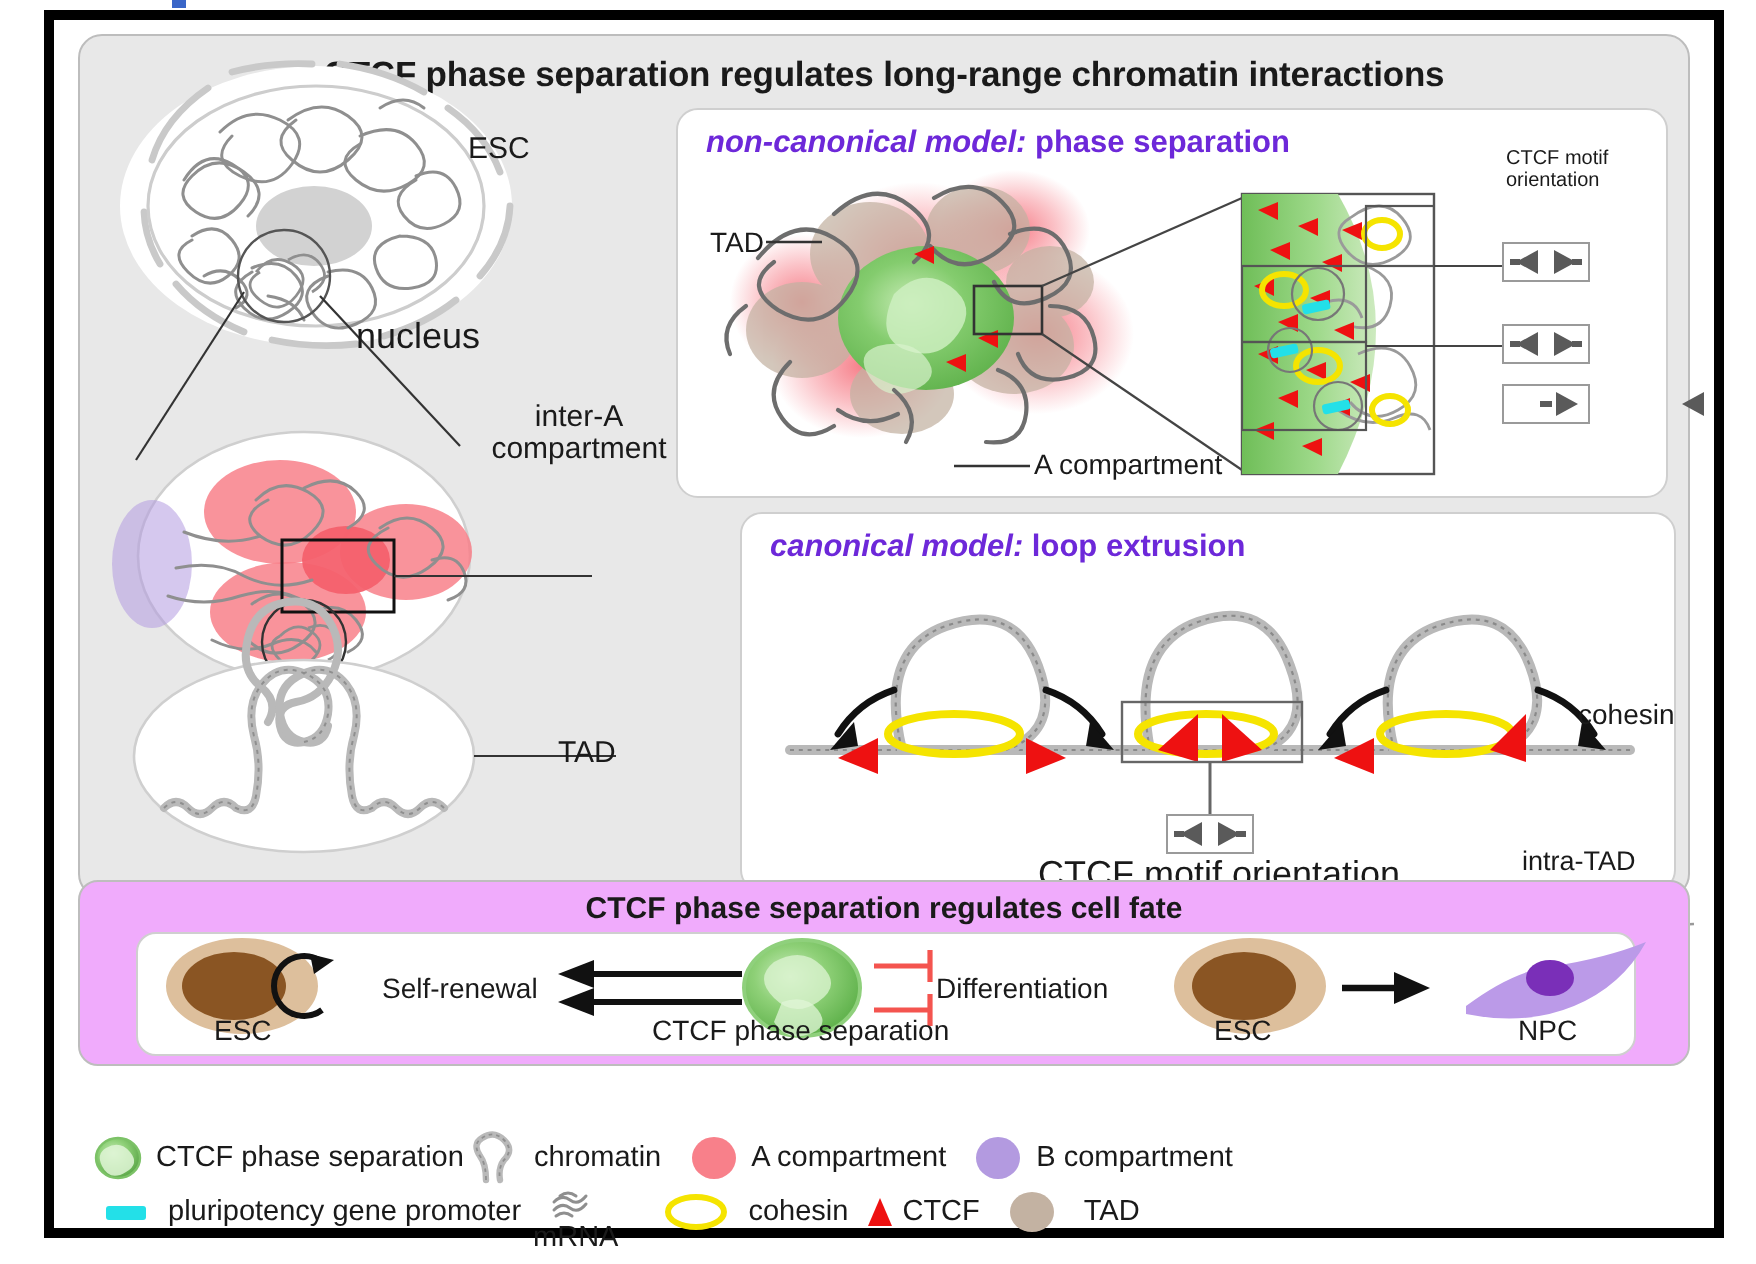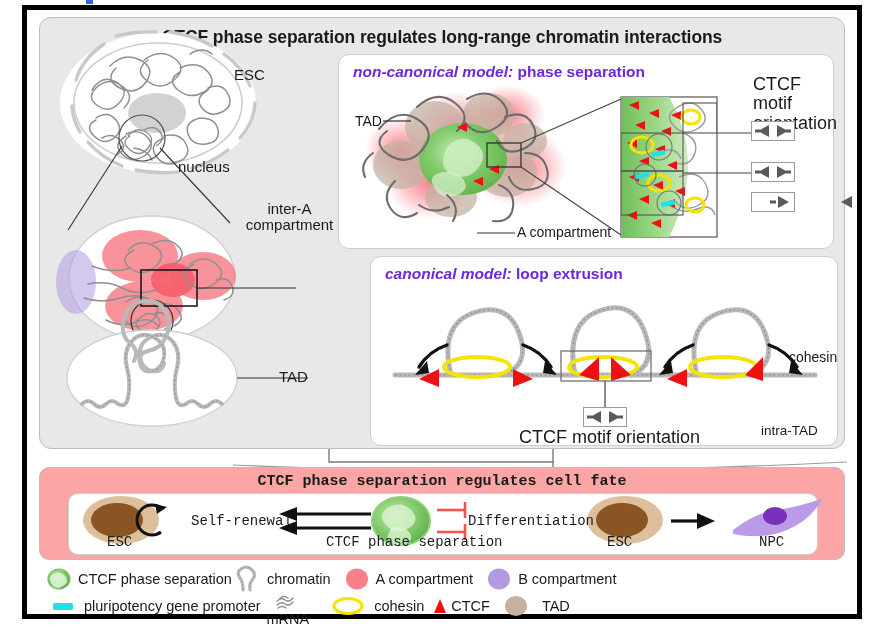--- a/index.html
+++ b/index.html
@@ -94,27 +94,26 @@
     width: 44px; height: 20px;
     border: 1px solid #9a9a9a;
     background: #ffffff;
     box-sizing: border-box;
   }
   .motif-box svg { display: block; }
 
   
   .panel-bottom {
     position: absolute;
-    left: 12px; top: 457px;
+    left: 12px; top: 430px;
     width: 806px; height: 93px;
-    background: #fca5a5;
+    background: #f0abfc;
     border: 1px solid #bdbdbd;
     border-radius: 10px;
     box-sizing: border-box;
-    font-family: Liberation Mono, monospace;
   }
   .panel-bottom-title {
     position: absolute;
     left: 0; top: 5px;
     width: 100%;
     text-align: center;
     font-size: 15px;
     font-weight: bold;
     color: #1a1a1a;
   }
@@ -265,21 +264,21 @@
       <svg class="abs-svg" width="300" height="432" viewBox="0 0 300 432">
         <path d="M42 386 q6 -6 12 0 q6 6 12 0 q6 -6 12 0 q8 4 10 -6 q3 -16 -1 -30 q-4 -16 4 -26 q9 -11 22 -5 q13 6 11 20 q-2 12 -12 14 q-10 2 -12 -8 q-2 -10 8 -12 q12 -2 18 -14 q6 -12 0 -24 q-7 -14 -22 -12 q-16 2 -20 18 q-4 16 6 24 q10 8 4 18" fill="none" stroke="#b9b9b9" stroke-width="4" stroke-linecap="round"></path>
         <path d="M182 386 q-6 -6 -12 0 q-6 6 -12 0 q-6 -6 -12 0 q-8 4 -10 -6 q-3 -16 1 -30 q4 -16 -4 -26 q-9 -11 -22 -5 q-13 6 -11 20 q2 12 12 14 q10 2 12 -8" fill="none" stroke="#b9b9b9" stroke-width="4" stroke-linecap="round"></path>
         <path d="M42 386 q6 -6 12 0 q6 6 12 0 q6 -6 12 0 q8 4 10 -6 q3 -16 -1 -30 q-4 -16 4 -26 q9 -11 22 -5 q13 6 11 20 q-2 12 -12 14" fill="none" stroke="#8f8f8f" stroke-width="1" stroke-dasharray="2 2.5"></path>
         <path d="M182 386 q-6 -6 -12 0 q-6 6 -12 0 q-6 -6 -12 0 q-8 4 -10 -6 q-3 -16 1 -30 q4 -16 -4 -26 q-9 -11 -22 -5" fill="none" stroke="#8f8f8f" stroke-width="1" stroke-dasharray="2 2.5"></path>
 
         <path d="M197 360 L 268 360" stroke="#333" stroke-width="1.1" fill="none"></path>
       </svg>
 
       <div class="lbl" style="left:194px; top:48px; font-size:15px;">ESC</div>
-      <div class="lbl" style="left:138px; top:140px; font-size:15px;">nucleus</div>
+      <div class="lbl" style="left:138px; top:140px; font-size:18px;">nucleus</div>
       <div class="lbl two-line" style="left:202px; top:183px; width:95px; font-size:15px; text-align:center;">
         <span>inter-A</span><br>
         <span>compartment</span>
       </div>
       <div class="lbl" style="left:239px; top:350px; font-size:15px;">TAD</div>
 
       <div class="subpanel" id="subpanel-noncanonical">
 
         <div class="subpanel-heading">
           <span class="ital">non-canonical model:</span><span> phase separation</span>
@@ -420,21 +419,21 @@
 
             <g stroke="#444" stroke-width="1.1" fill="none">
               <path d="M378 78 L 412 78"></path>
               <path d="M344 118 L 412 118"></path>
             </g>
           </g>
         </svg>
 
         <div class="lbl" style="left:16px; top:58px; font-size:14px;">TAD</div>
         <div class="lbl" style="left:178px; top:169px; font-size:14px;">A compartment</div>
-        <div class="lbl two-line" style="left:414px; top:20px; width:80px; font-size:18px;">
+        <div class="lbl two-line" style="left:414px; top:20px; width:80px; font-size:10px;">
           <span>CTCF motif</span><br>
           <span>orientation</span>
         </div>
 
         <div class="motif-box" style="left:412px; top:66px;">
           <svg width="42" height="18" viewBox="0 0 42 18">
             <polygon points="6,9 17,3 17,15" fill="#5a5a5a"></polygon>
             <rect x="3" y="7.5" width="5" height="3" fill="#5a5a5a"></rect>
             <polygon points="36,9 25,3 25,15" fill="#5a5a5a"></polygon>
             <rect x="34" y="7.5" width="5" height="3" fill="#5a5a5a"></rect>

